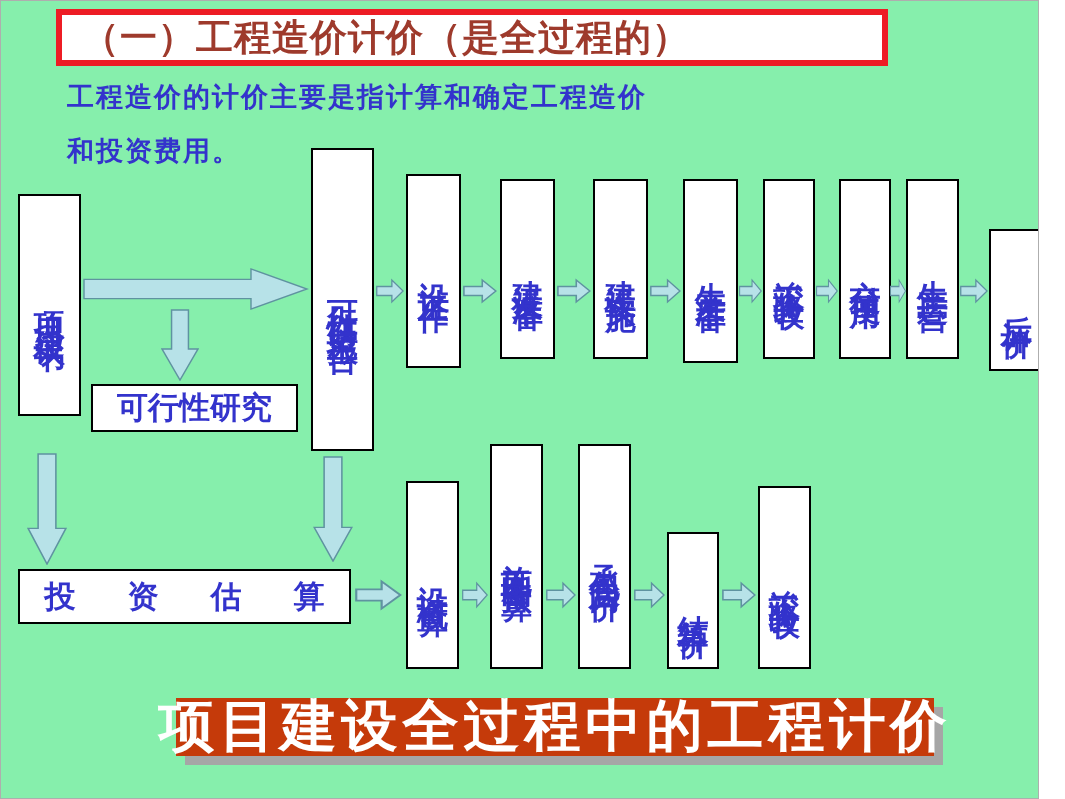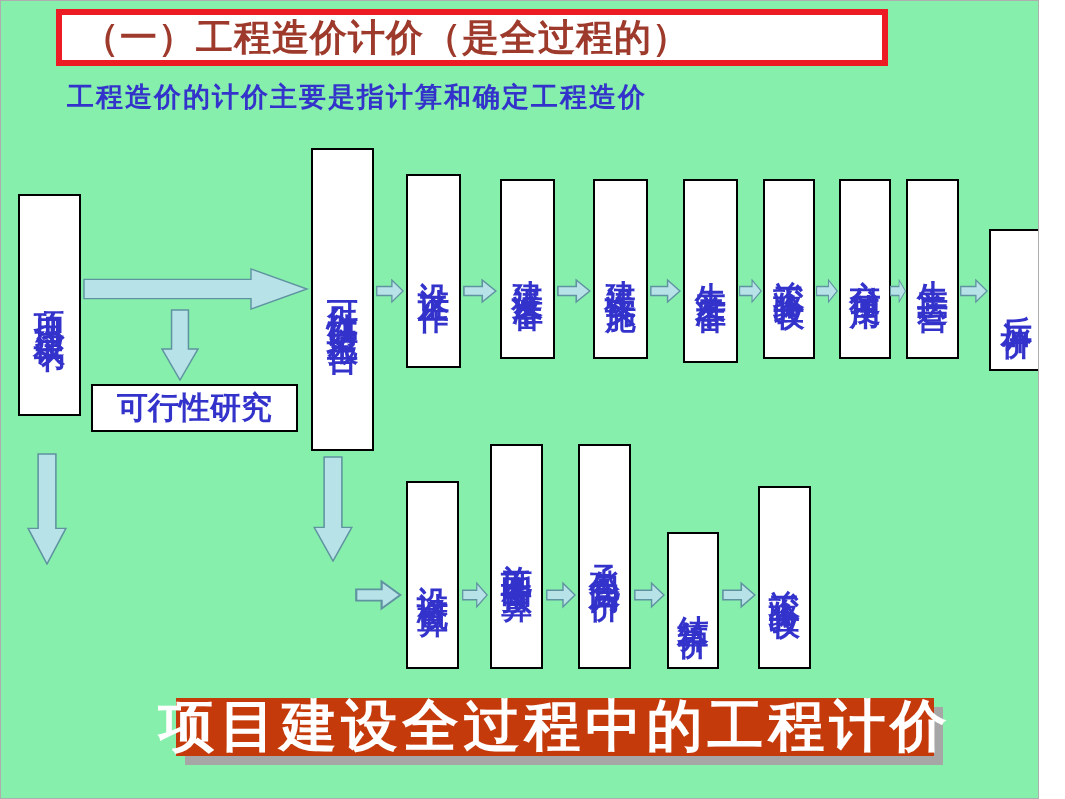--- a/index.html
+++ b/index.html
@@ -56,20 +56,21 @@
 </head>
 <body>
 
 <div class="slide">
 
   <div class="title-box">
     <div class="title-text">（一）工程造价计价（是全过程的）</div>
   </div>
 
   <div class="intro-line l1">工程造价的计价主要是指计算和确定工程造价</div>
+  <div class="intro-line l2">和投资费用。</div>
 
   <div class="box" style="left:17px;top:193px;width:63px;height:222px">
     <span class="vtxt">项目建议书</span>
   </div>
 
   <div class="box" style="left:310px;top:147px;width:63px;height:303px">
     <span class="vtxt">可行性研究报告</span>
   </div>
 
   <div class="box" style="left:90px;top:383px;width:207px;height:48px">
@@ -134,20 +135,23 @@
       <polygon points="0.8,8.5 17,8.5 17,2 29,13 17,24 17,17.5 0.8,17.5"></polygon>
     </svg>
 
   <svg class="arrow" style="left:26px;top:452px;width:40px;height:112px" viewBox="0 0 36 110" preserveAspectRatio="none">
     <polygon points="10,1 26,1 26,74 35,74 18,109 1,74 10,74"></polygon>
   </svg>
   <svg class="arrow" style="left:312px;top:455px;width:40px;height:106px" viewBox="0 0 36 110" preserveAspectRatio="none">
     <polygon points="10,1 26,1 26,74 35,74 18,109 1,74 10,74"></polygon>
   </svg>
 
+  <div class="box estimate" style="left:17px;top:568px;width:333px;height:55px">
+    <span class="htxt">投资估算</span>
+  </div>
 
   <div class="box" style="left:405px;top:480px;width:53px;height:188px">
     <span class="vtxt">设计概算</span>
   </div>
   <div class="box" style="left:489px;top:443px;width:53px;height:225px">
     <span class="vtxt">施工图预算</span>
   </div>
   <div class="box" style="left:577px;top:443px;width:53px;height:225px">
     <span class="vtxt">承包合同价</span>
   </div>

